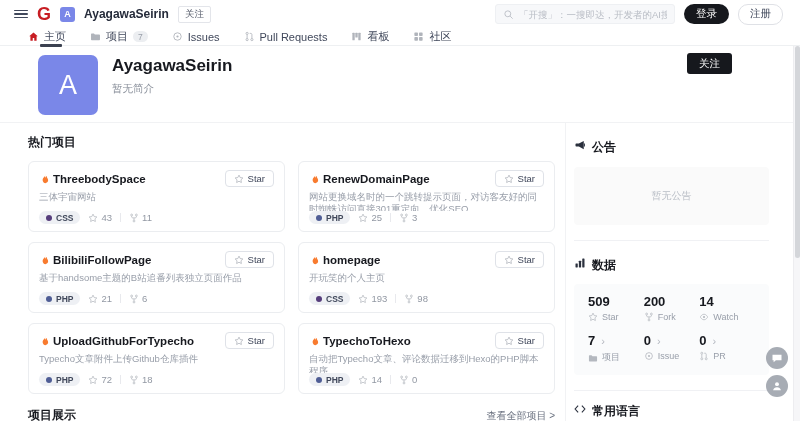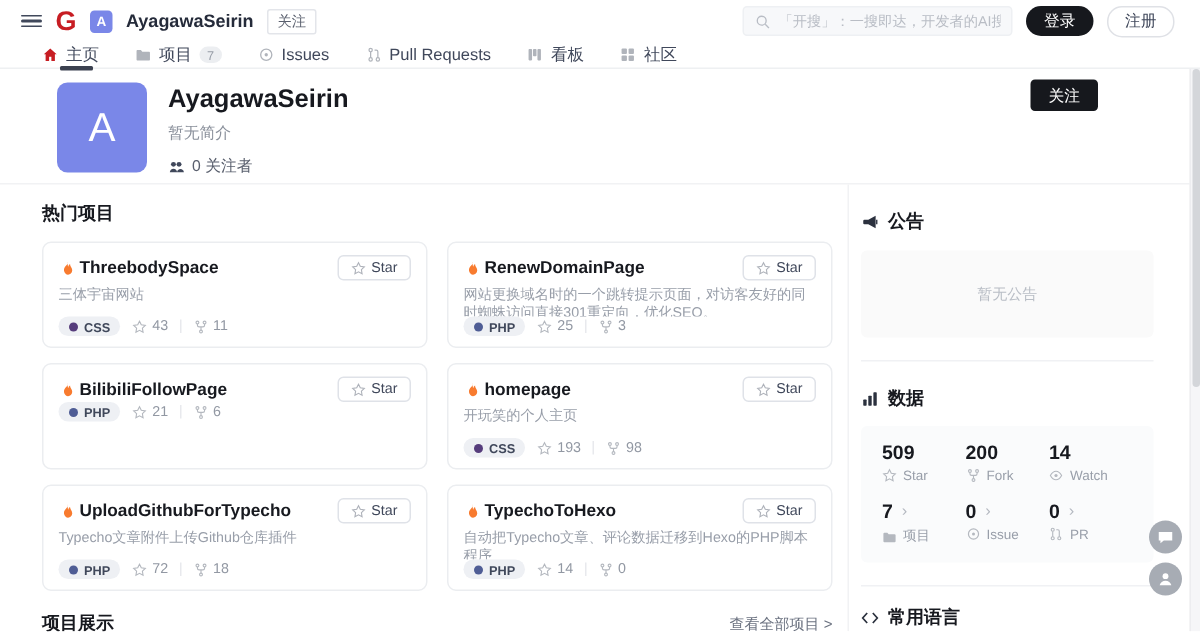--- a/index.html
+++ b/index.html
@@ -54,21 +54,21 @@
   .lang-pill{display:flex;align-items:center;gap:4px;background:#eef0f4;border-radius:8px;padding:1.5px 7px;font-size:8.5px;color:#40485b;font-weight:600;}
   .lang-dot{width:6px;height:6px;border-radius:50%;background:#40485b;}
   .metric{display:flex;align-items:center;gap:3px;}
   .metric .i{color:#b4b8bf;}
   .vsep{width:1px;height:9px;background:#e8e9ed;}
   .showcase-head{margin-top:13px;display:flex;align-items:center;}
   .view-all{margin-left:auto;font-size:10px;color:#6b7280;cursor:pointer;}
 
   
   .sidebar{flex:1;border-left:1px solid #f1f2f4;padding:16px 31px 0 8px;}
-  .side-head{display:flex;align-items:center;gap:6px;font-size:12px;font-weight:700;color:#17191f;}
+  .side-head{display:flex;gap:6px;font-size:12px;font-weight:700;color:#17191f;}
   .side-head .i{color:#2b313e;}
   .announce-box{margin-top:11px;height:58px;background:#fafafa;border-radius:4px;display:flex;align-items:center;justify-content:center;font-size:10px;color:#b9bec6;}
   .side-div{margin-top:15px;border-top:1px solid #f0f1f4;}
   .mt16{margin-top:16px;} .mt12{margin-top:12px;}
   .stats-box{margin-top:10px;background:#fafbfc;border-radius:4px;padding:10px 14px 11px;display:grid;grid-template-columns:1fr 1fr 1fr;row-gap:11px;}
   .stat{cursor:default;}
   .stat.link{cursor:pointer;}
   .stat-val{font-size:13px;font-weight:700;color:#17191f;display:flex;align-items:center;gap:6px;}
   .chev{font-size:11px;color:#b4b8c0;font-weight:400;}
   .stat-label{margin-top:3px;display:flex;align-items:center;gap:4px;font-size:9px;color:#989ea9;}
@@ -157,29 +157,20 @@
         </svg>
       <span>社区</span>
     </span>
   </nav>
 
   <section class="profile">
     <div class="big-avatar">A</div>
     <div class="profile-info">
       <div class="profile-name">AyagawaSeirin</div>
       <div class="profile-bio">暂无简介</div>
-      <div class="profile-followers">
-        <svg class="i" width="11" height="11" viewBox="0 0 16 16">
-            <circle cx="5.3" cy="5.2" r="2.4" fill="currentColor"></circle>
-            <circle cx="10.7" cy="5.2" r="2.4" fill="currentColor"></circle>
-            <path d="M1.8 12.8c0-1.9 1.6-3.4 3.5-3.4s3.5 1.5 3.5 3.4z" fill="currentColor"></path>
-            <path d="M8.7 12.8c.2-1.7 1.7-3 3.4-3 1.7 0 3.1 1.3 3.3 3z" fill="currentColor"></path>
-          </svg>
-        <span>0 关注者</span>
-      </div>
     </div>
     <button class="follow-btn">关注</button>
   </section>
 
   <div class="content">
 
     <div class="main">
       <div class="sec-title">热门项目</div>
 
       <div class="cards">
@@ -266,20 +257,21 @@
                 <path d="M8.2 1.5c.3 1.8-.4 2.9-1.4 3.9-1.1 1.2-2.2 2.6-1.9 4.6.3 2 1.9 3.5 3.6 3.5 1.9 0 3.5-1.5 3.7-3.7.2-2.6-2-3.4-1.9-5.9-.7.3-1.6 1.3-1.5 2.6-.8-1.3-.8-3.3-.6-5z" fill="#f87b2f"></path>
               </svg>
             <span class="card-title">BilibiliFollowPage</span>
             <button class="star-btn">
               <svg class="i" width="10" height="10" viewBox="0 0 16 16">
                   <path d="M8 1.8l1.9 3.9 4.3.6-3.1 3 .7 4.3L8 11.6l-3.8 2 .7-4.3-3.1-3 4.3-.6z" fill="none" stroke="currentColor" stroke-width="1.2"></path>
                 </svg>
               <span>Star</span>
             </button>
           </div>
+          <div class="card-desc">基于handsome主题的B站追番列表独立页面作品</div>
           <div class="card-foot">
             <span class="lang-pill">
               <span class="lang-dot" style="background: rgb(79, 93, 149);"></span>
               <span>PHP</span>
             </span>
             <span class="metric">
               <svg class="i" width="10" height="10" viewBox="0 0 16 16">
                   <path d="M8 1.8l1.9 3.9 4.3.6-3.1 3 .7 4.3L8 11.6l-3.8 2 .7-4.3-3.1-3 4.3-.6z" fill="none" stroke="currentColor" stroke-width="1.2"></path>
                 </svg>
               <span>21</span>

